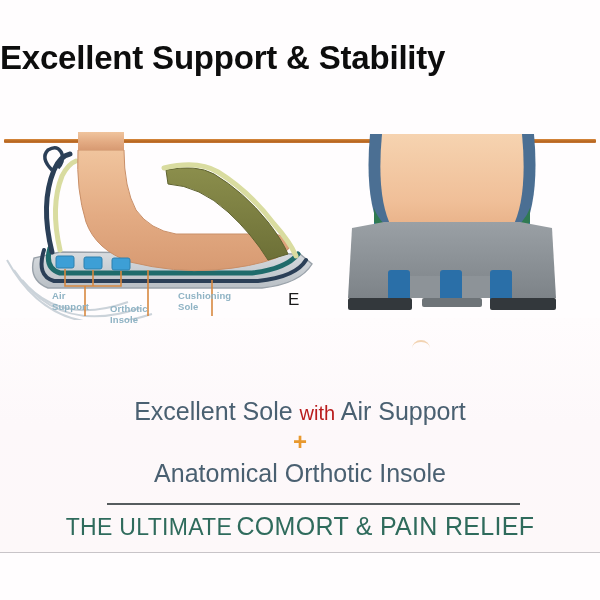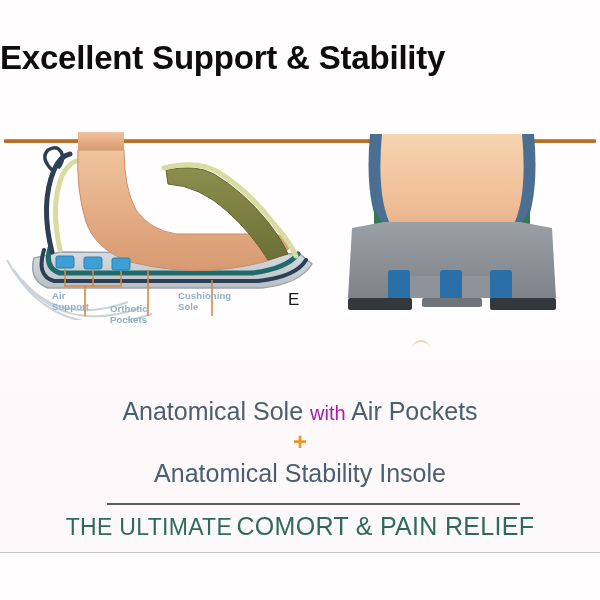--- a/index.html
+++ b/index.html
@@ -112,21 +112,21 @@
     width: 600px;
     text-align: center;
     color: #4a6071;
     font-weight: 400;
     white-space: nowrap;
   }
   .benefit-1 { top: 396px; font-size: 25px; line-height: 31px; }
   .benefit-2 { top: 458px; font-size: 25px; line-height: 31px; }
   .benefit-1 .small-with {
     font-size: 20px;
-    color: #a21caf;
+    color: #b91c1c;
   }
 
   .plus-mark {
     position: absolute;
     left: 0;
     top: 430px;
     width: 600px;
     text-align: center;
     font-size: 24px;
     line-height: 24px;
@@ -280,40 +280,40 @@
       </g>
     </svg>
   </div>
 
   <div class="callout callout-air">
     <div>Air</div>
     <div>Support</div>
   </div>
   <div class="callout callout-ortho">
     <div>Orthotic</div>
-    <div>Pockets</div>
+    <div>Insole</div>
   </div>
   <div class="callout callout-cush">
     <div>Cushioning</div>
     <div>Sole</div>
   </div>
 
   <div class="stray-letter">E</div>
 
   <div class="faint-arc"></div>
 
   <div class="benefit-line benefit-1">
-    <span>Anatomical Sole</span>
+    <span>Excellent Sole</span>
     <span class="small-with">with</span>
-    <span>Air Pockets</span>
+    <span>Air Support</span>
   </div>
 
   <div class="plus-mark">+</div>
 
-  <div class="benefit-line benefit-2">Anatomical Stability Insole</div>
+  <div class="benefit-line benefit-2">Anatomical Orthotic Insole</div>
 
   <div class="mid-rule"></div>
 
   <div class="tagline">
     <span class="tag-small">THE ULTIMATE</span>
     <span class="tag-big">COMORT &amp; PAIN RELIEF</span>
   </div>
 
   <div class="panel-bottom-rule"></div>
 

